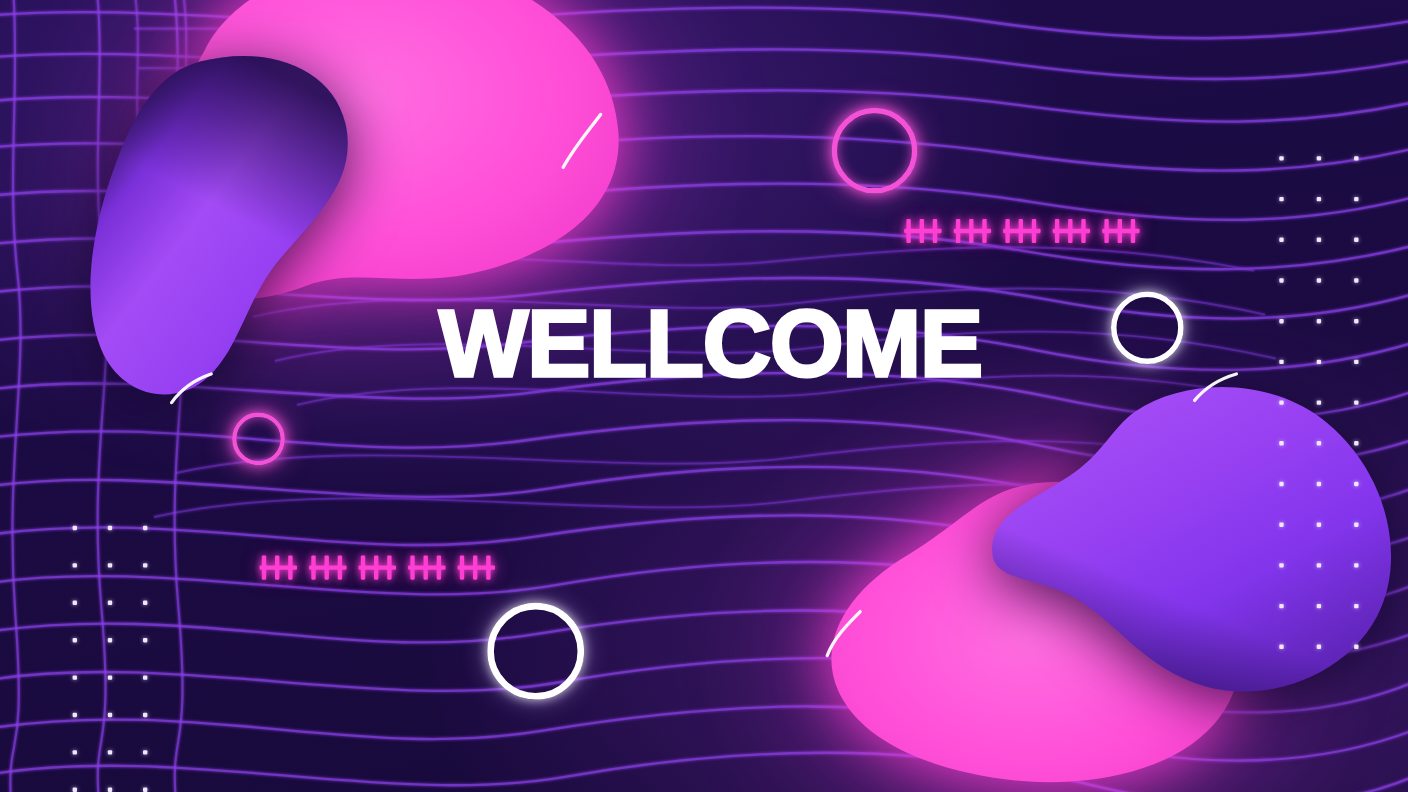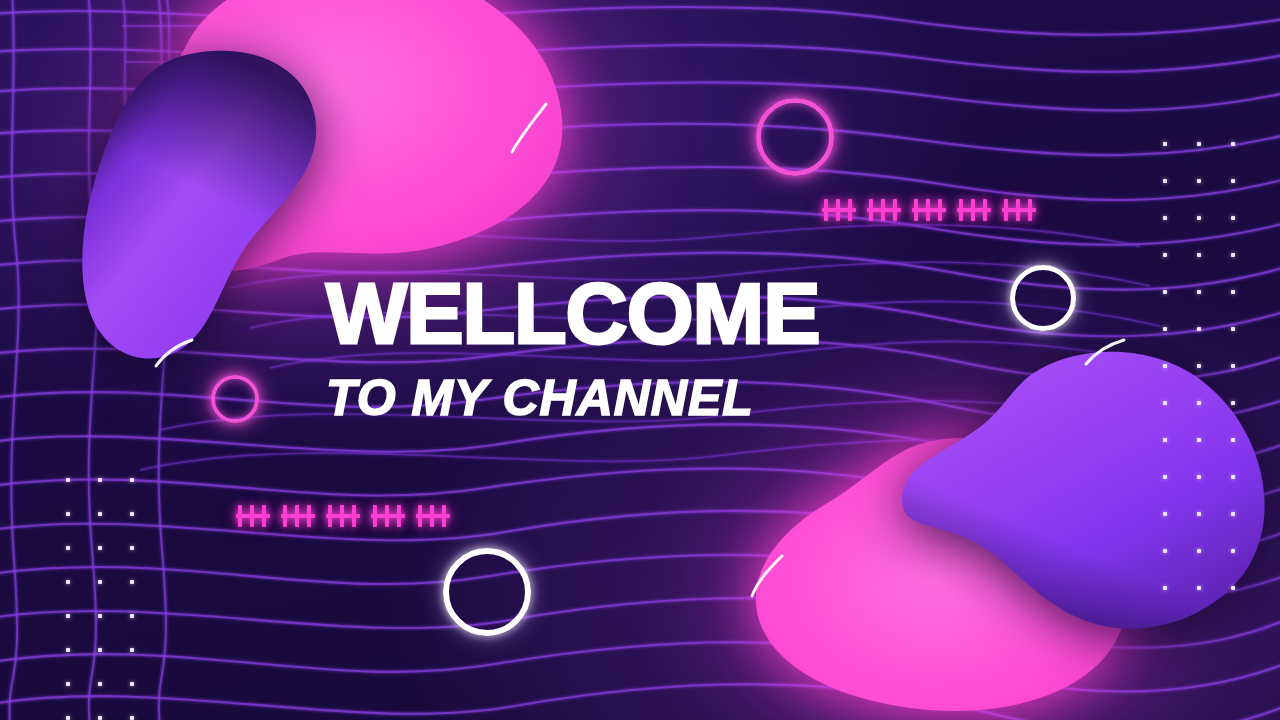--- a/index.html
+++ b/index.html
@@ -59,20 +59,21 @@
     box-shadow:0 0 4px rgba(230,215,255,.7);
   }
 
   
   .swoosh{position:absolute;}
   .swoosh svg{display:block;overflow:visible;}
 
   
   #text-block{
     position:absolute;left:326px;top:272px;width:640px;
+    text-align:center;
   }
   #title{
     margin:0;
     font-family:"Liberation Sans", sans-serif;
     font-weight:700;
     font-size:86px;
     line-height:0.96;
     letter-spacing:-1px;
     color:#ffffff;
     -webkit-text-stroke:3px #ffffff;
@@ -414,16 +415,15 @@
     </svg>
   </div>
   <div class="swoosh" style="left:748px;top:552px;">
     <svg width="42" height="48" viewBox="0 0 42 48" aria-hidden="true">
       <path d="M34 4 C 22 16, 10 28, 4 44" fill="none" stroke="#ffffff" stroke-width="3" stroke-linecap="round" opacity="0.95"></path>
     </svg>
   </div>
 
   <div id="text-block">
     <h1 id="title">WELLCOME</h1>
-    <p id="subtitle">TO MY CHANNEL</p>
   </div>
 
 </div>
 
 </body></html>

